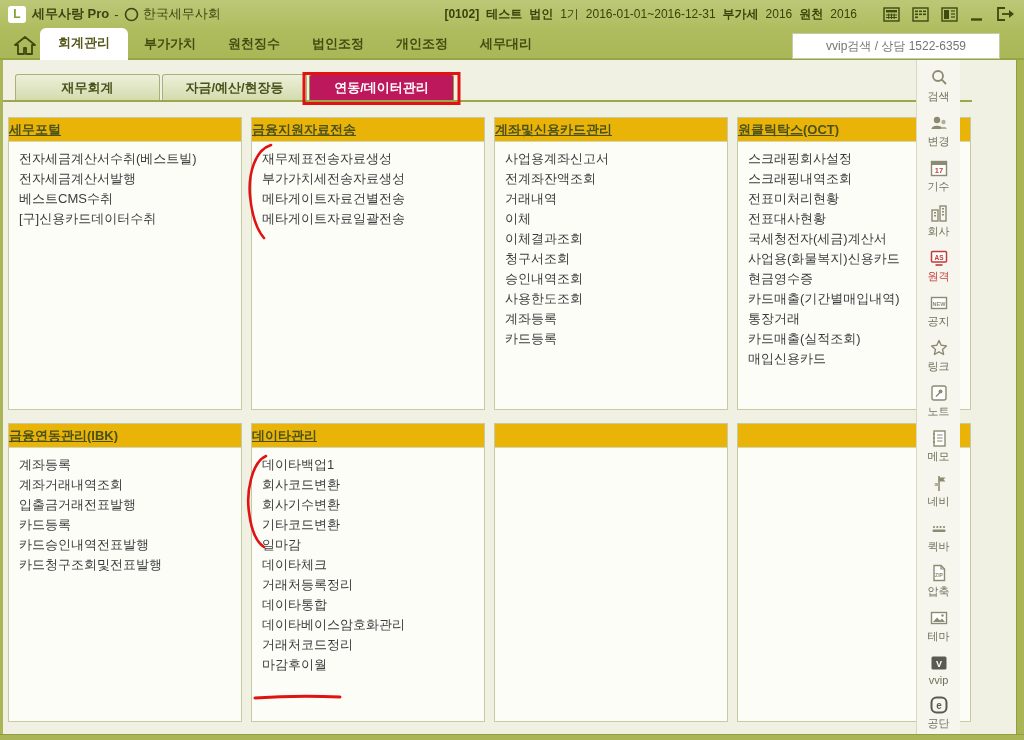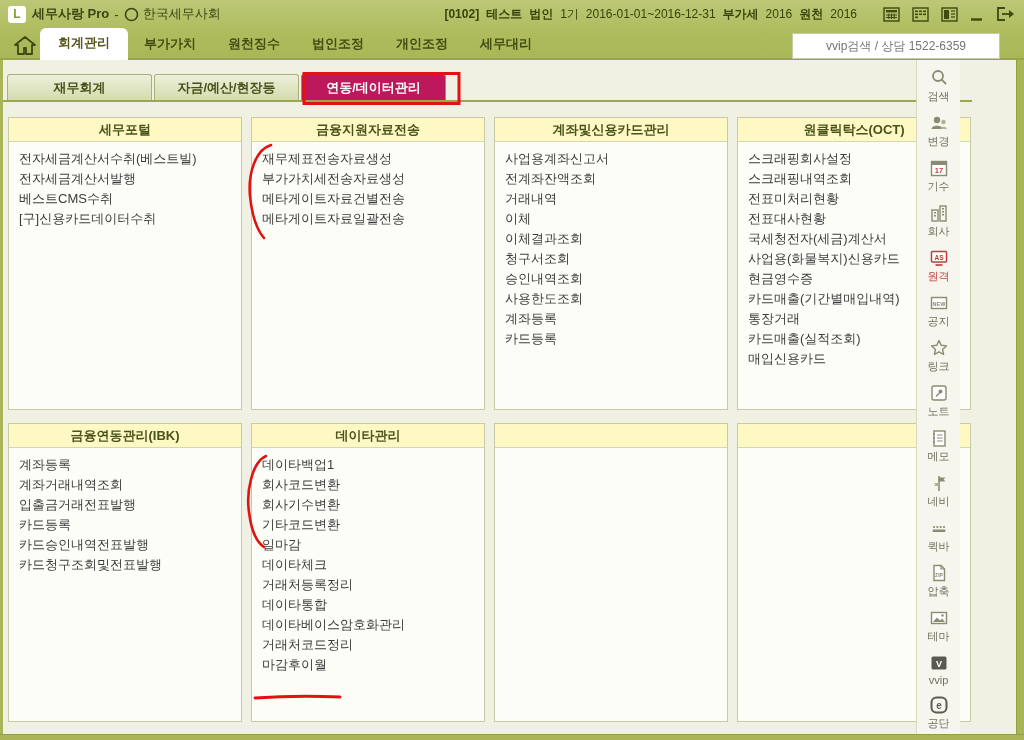--- a/index.html
+++ b/index.html
@@ -30,31 +30,31 @@
   .nav-tab{font-size:13px;font-weight:bold;color:#434c10;padding:6px 16px 7px;cursor:pointer;white-space:nowrap;}
   .nav-tab.active{background:#fff;border-radius:6px 6px 0 0;color:#56561d;padding:6px 18px 8px;}
   .search-box{position:absolute;right:8px;top:5px;width:202px;height:22px;border:1px solid #c5cba4;background:#fff;
     font-size:12px;color:#9b9b93;text-align:center;font-family:"Liberation Sans","DejaVu Sans",sans-serif;}
   
   .left-strip{position:absolute;left:0;top:60px;width:3px;height:674px;background:#aab558;}
   .right-strip{position:absolute;left:1016px;top:60px;width:8px;height:674px;background:#aab558;border-left:1px solid #8fa03e;box-sizing:border-box;}
   .bottom-strip{position:absolute;left:0;top:734px;width:1024px;height:6px;background:#aab558;border-top:1px solid #8fa03e;box-sizing:border-box;}
   
   .subtabrow{position:absolute;left:3px;top:60px;width:969px;height:42px;background:#f0f1e2;
-    border-bottom:2px solid #9aa84b;box-sizing:border-box;display:flex;align-items:flex-end;padding-left:4px;}
+    border-bottom:2px solid #9aa84b;box-sizing:border-box;display:flex;align-items:flex-end;padding-left:12px;}
   .subtab{width:145px;height:26px;line-height:26px;text-align:center;font-size:13px;font-weight:bold;color:#49511a;
     background:linear-gradient(#edf0da,#d4dbae);border:1px solid #a9b178;border-bottom:none;border-radius:3px 3px 0 0;
     margin-right:2px;cursor:pointer;box-sizing:border-box;}
   .subtab.active{background:#be185d;border-color:#8e9c41;color:#ffffff;}
   
   .content{position:absolute;left:3px;top:102px;width:969px;height:632px;background:#f0f1e2;box-sizing:border-box;
     padding:15px 0 0 5px;display:grid;grid-template-columns:repeat(4,234px);grid-template-rows:293px 299px;gap:13px 9px;}
   .panel{background:#fdfdf8;border:1px solid #c6cba6;box-sizing:border-box;display:flex;flex-direction:column;}
-  .panel-header{height:23px;line-height:23px;flex:0 0 23px;background:#fef9c3;text-align:center;
-    font-size:13px;font-weight:bold;color:#4a521c;border-bottom:1px solid #d2d8b4;}
+  .panel-header{height:23px;line-height:23px;flex:0 0 23px;background:#eab308;text-align:left;
+    font-size:13px;font-weight:bold;color:#4a521c;border-bottom:1px solid #d2d8b4;text-decoration:underline;}
   .panel-body{flex:1;padding:7px 12px 0 10px;overflow:hidden;}
   .menu-item{font-size:13px;line-height:20px;color:#3b3b3b;cursor:pointer;white-space:nowrap;}
   
   .sidebar{position:absolute;left:916px;top:60px;width:44px;height:674px;background:#f6f6ee;
     border-left:1px solid #d8dabe;box-sizing:border-box;display:flex;flex-direction:column;align-items:center;padding-top:8px;}
   .side-item{display:flex;flex-direction:column;align-items:center;margin-bottom:9px;cursor:pointer;}
   .side-item .lbl{font-size:11px;color:#6f6f5c;margin-top:1px;white-space:nowrap;}
   .side-item.red .lbl{color:#c23a3a;}
   
   .annot{position:absolute;left:0;top:0;width:1024px;height:740px;pointer-events:none;z-index:50;}

